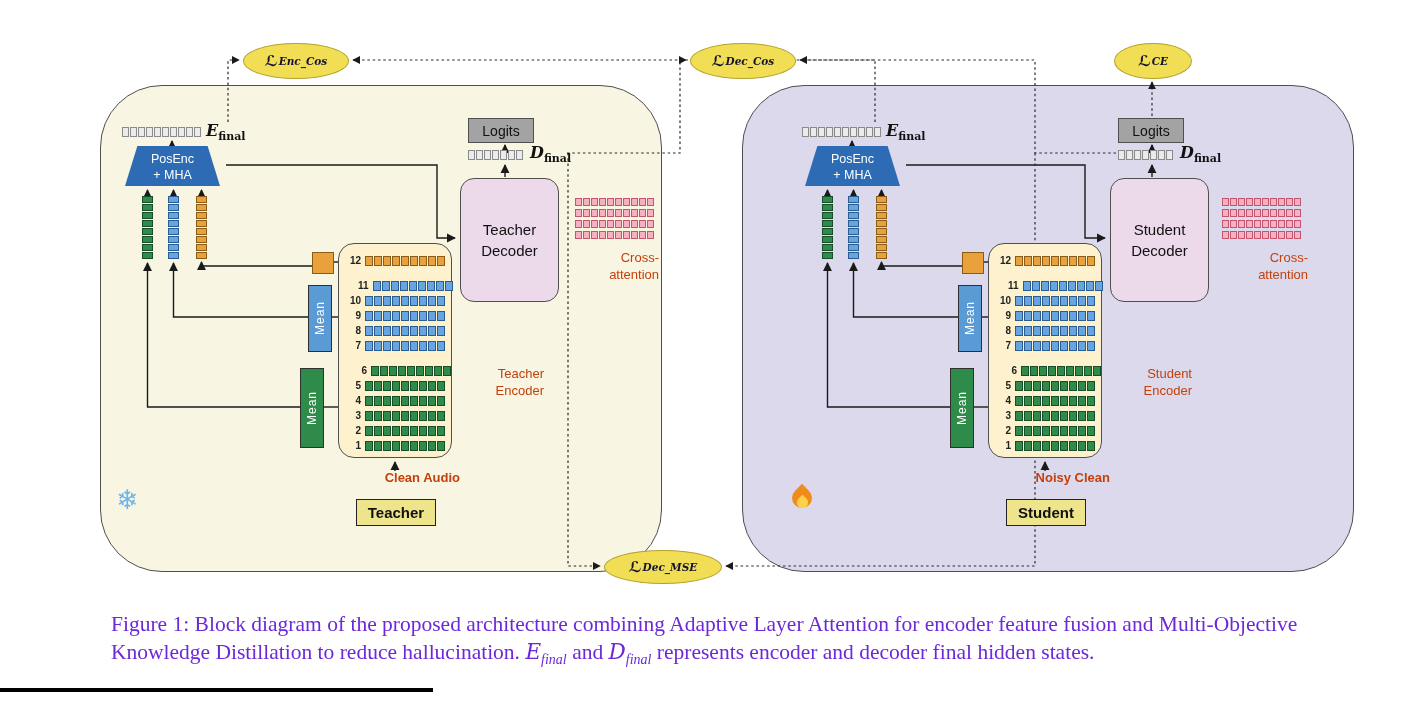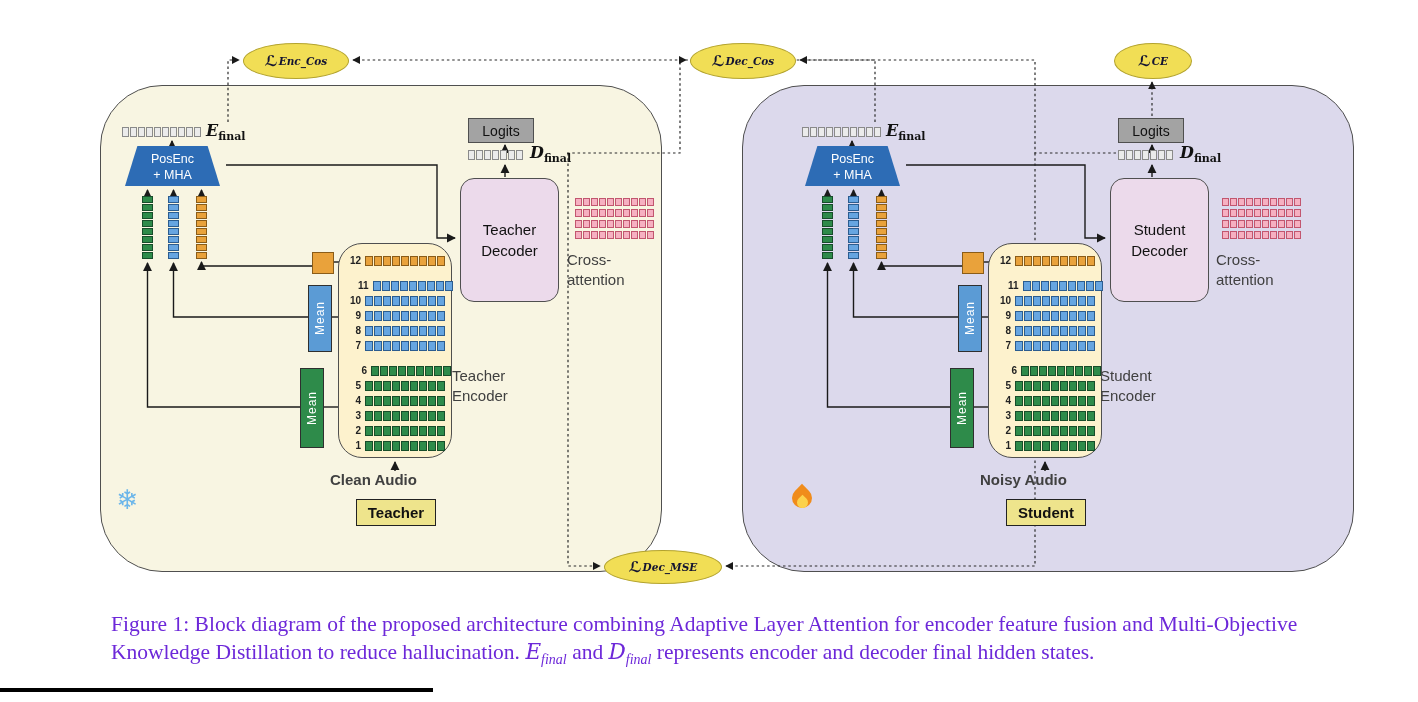--- a/index.html
+++ b/index.html
@@ -34,37 +34,37 @@
 
   .vbar{position:absolute;z-index:3;display:flex;flex-direction:column;gap:1px;}
   .vbar .cell{width:11px;height:7px;}
 
   .minibox{position:absolute;z-index:3;background:#e9a23b;border:1px solid #8a5c18;}
   .meanbox{position:absolute;z-index:3;border:1px solid #2f2f2f;color:#fff;display:flex;align-items:center;justify-content:center;font-size:12px;}
   .meanbox.blue{background:#5b9bd5;}
   .meanbox.green{background:#2e8b4a;}
   .meanbox span{writing-mode:vertical-rl;transform:rotate(180deg);letter-spacing:1px;}
 
-  .encbox{position:absolute;z-index:3;background:#fdf2cd;border:1.5px solid #4f4f4f;border-radius:24px;
+  .encbox{position:absolute;z-index:3;background:#fdf2cd;border:1.5px solid #4f4f4f;border-radius:16px;
     padding:11px 0 0 7px;display:flex;flex-direction:column;gap:4px;box-sizing:border-box;}
   .encrow{display:flex;align-items:center;gap:4px;}
   .encrow.grp{margin-top:10px;margin-left:12px;}
   .rownum{width:15px;text-align:right;font-size:10px;font-weight:700;color:#222;}
   .strip{display:flex;gap:1px;}
   .strip .cell{width:8px;height:10px;}
 
   .decoder{position:absolute;z-index:3;background:#ecdaeb;border:1.5px solid #4f4f4f;border-radius:14px;
     display:flex;align-items:center;justify-content:center;text-align:center;font-size:15px;line-height:1.4;}
   .logits{position:absolute;z-index:3;background:#a3a3a3;border:1.5px solid #4f4f4f;
     display:flex;align-items:center;justify-content:center;font-size:14px;}
   .grid{position:absolute;z-index:3;display:flex;flex-direction:column;gap:3px;}
   .gridrow{display:flex;gap:1px;}
   .gridrow .cell{width:7px;height:8px;}
 
-  .lbl{position:absolute;z-index:3;text-align:left;font-size:15px;line-height:1.3;color:#404040;}
+  .lbl{position:absolute;z-index:3;text-align:right;font-size:13px;line-height:1.3;color:#c2410c;}
   .audio{font-weight:700;}
   .badge{position:absolute;z-index:3;background:#eee48c;border:1.5px solid #222;
     display:flex;align-items:center;justify-content:center;font-weight:700;font-size:15px;}
   .snow{position:absolute;z-index:3;font-size:27px;color:#6cb6ea;font-family:"DejaVu Sans",sans-serif;}
 
   .flame{position:absolute;width:24px;height:28px;z-index:3;}
   .flame-outer{position:absolute;left:2px;top:2px;width:20px;height:20px;background:#f08c1b;
     border-radius:50% 0 50% 50%;transform:rotate(-45deg);}
   .flame-inner{position:absolute;left:7px;top:11px;width:11px;height:11px;background:#fcd24c;
     border-radius:50% 0 50% 50%;transform:rotate(-45deg);}
@@ -754,21 +754,21 @@
         <div class="cell pink"></div>
         <div class="cell pink"></div>
         <div class="cell pink"></div>
         <div class="cell pink"></div>
       </div>
     </div>
   <div class="lbl" style="left:1216px;top:250px;width:92px;">
     <div>Cross-</div>
       <div>attention</div>
   </div>
-  <div class="lbl audio" style="left:980px;top:470px;width:130px;">Noisy Audio</div>
+  <div class="lbl audio" style="left:980px;top:470px;width:130px;">Noisy Clean</div>
   <div class="badge" style="left:1006px;top:499px;width:78px;height:25px;">Student</div>
   <div class="flame" style="left:790px;top:486px;">
     <div class="flame-outer"></div>
       <div class="flame-inner"></div>
   </div>
 
   <p class="caption"><span>Figure 1: Block diagram of the proposed architecture combining Adaptive Layer Attention for encoder feature fusion and Multi-Objective Knowledge Distillation to reduce hallucination. </span><span class="cap-math">E</span><sub class="cap-sub">final</sub><span> and </span><span class="cap-math">D</span><sub class="cap-sub">final</sub><span> represents encoder and decoder final hidden states.</span></p>
 
   <div class="rule" style="left:0;top:688px;width:433px;height:4px;"></div>
 </div>

